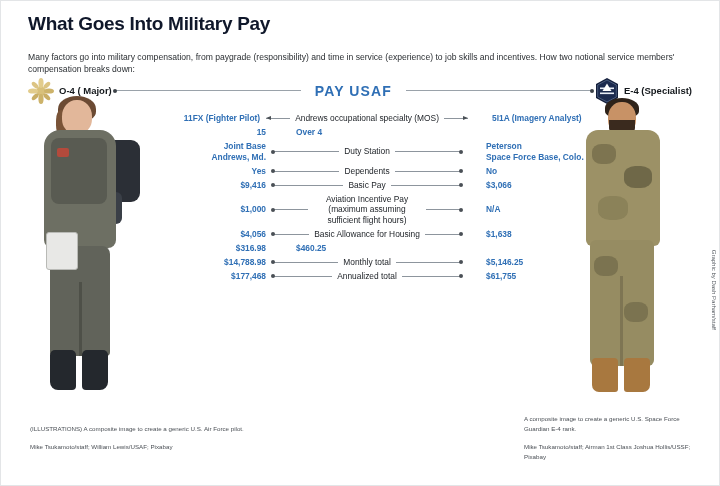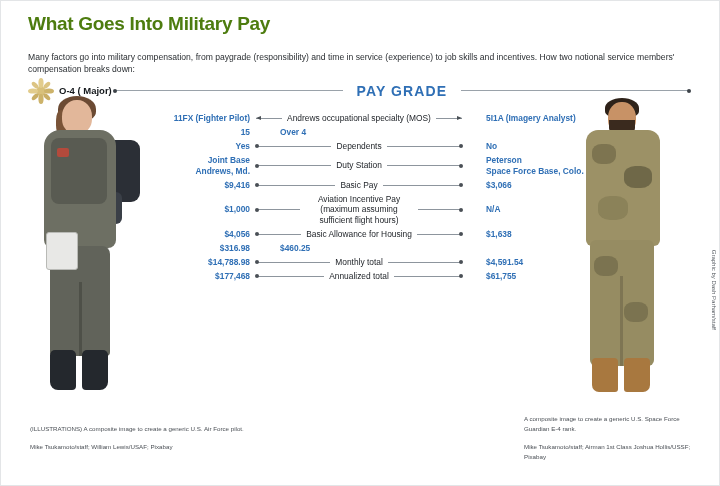--- a/index.html
+++ b/index.html
@@ -15,21 +15,21 @@
     width: 720px; height: 486px;
     background: #fff;
     padding: 0;
   }
 
   
   .header { padding: 14px 28px 0 28px; }
   .title {
     font-size: 19px;
     font-weight: bold;
-    color: #4d7c0f;
+    color: #0f172a;
     letter-spacing: -0.3px;
     line-height: 1.1;
   }
   .subtitle {
     margin-top: 16px;
     font-size: 8.6px;
     color: #2b2f33;
     line-height: 1.45;
     max-width: 660px;
   }
@@ -224,21 +224,21 @@
   }
   .pr-boot2 {
     position: absolute; left: 58px; top: 262px;
     width: 26px; height: 34px; border-radius: 4px 4px 7px 3px;
     background: #a8783f;
   }
 
   
   .rows {
     position: absolute;
-    left: 148px; right: 130px;
+    left: 164px; right: 130px;
     top: 113px;
   }
   .row {
     display: flex;
     align-items: center;
     width: 100%;
     margin-bottom: 3px;
   }
   .val {
     font-size: 8.4px;
@@ -349,23 +349,35 @@
             <ellipse cx="18.8" cy="18.8" rx="4.3" ry="2.2" transform="rotate(45 18.8 18.8)" fill="#c9ae66"></ellipse>
             <ellipse cx="18.8" cy="7.2" rx="4.3" ry="2.2" transform="rotate(-45 18.8 7.2)" fill="#dcc483"></ellipse>
             <ellipse cx="7.2" cy="18.8" rx="4.3" ry="2.2" transform="rotate(-45 7.2 18.8)" fill="#c9ae66"></ellipse>
           </g>
         </svg>
       </span>
       <span class="rank-label">O-4 ( Major)</span>
     </div>
 
     <div class="pg-line left"></div>
-    <div class="paygrade-title">PAY GRADE</div>
+    <div class="paygrade-title">PAY USAF</div>
     <div class="pg-line right"></div>
 
+    <div class="rank-block">
+      <span class="insignia-hex">
+        <svg viewBox="0 0 24 26" width="24" height="26">
+          <polygon points="12,0 23,6 23,20 12,26 1,20 1,6" fill="#141f3c"></polygon>
+          <polygon points="12,2 21.3,7 21.3,19 12,24 2.7,19 2.7,7" fill="#1b2a4e" stroke="#5f7392" stroke-width="0.7"></polygon>
+          <rect x="5" y="9.5" width="14" height="1.6" fill="#e8edf5"></rect>
+          <rect x="5" y="14.5" width="14" height="1.6" fill="#e8edf5"></rect>
+          <polygon points="12,5.5 16.5,13 7.5,13" fill="#ffffff"></polygon>
+        </svg>
+      </span>
+      <span class="rank-label">E-4 (Specialist)</span>
+    </div>
   </div>
 
   <div class="photo photo-left">
     <div class="person">
       <div class="pl-bag"></div>
       <div class="pl-bag2"></div>
       <div class="pl-hair"></div>
       <div class="pl-hair2"></div>
       <div class="pl-head"></div>
       <div class="pl-body"></div>
@@ -405,36 +417,36 @@
           <div class="lab">Andrews occupational specialty (MOS)</div>
           <div class="conn to-right"></div>
         </div>
         <div class="val right">5I1A (Imagery Analyst)</div>
       </div>
       <div class="row">
         <div class="val left">15</div>
         <div class="val right">Over 4</div>
       </div>
       <div class="row">
+        <div class="val left">Joint Base<br>Andrews, Md.</div>
+        <div class="mid">
+          <div class="conn to-left dot"></div>
+          <div class="lab">Duty Station</div>
+          <div class="conn to-right dot"></div>
+        </div>
+        <div class="val right">Peterson<br>Space Force Base, Colo.</div>
+      </div>
+      <div class="row">
         <div class="val left">Yes</div>
         <div class="mid">
           <div class="conn to-left dot"></div>
           <div class="lab">Dependents</div>
           <div class="conn to-right dot"></div>
         </div>
         <div class="val right">No</div>
-      </div>
-      <div class="row">
-        <div class="val left">Joint Base<br>Andrews, Md.</div>
-        <div class="mid">
-          <div class="conn to-left dot"></div>
-          <div class="lab">Duty Station</div>
-          <div class="conn to-right dot"></div>
-        </div>
-        <div class="val right">Peterson<br>Space Force Base, Colo.</div>
       </div>
       <div class="row">
         <div class="val left">$9,416</div>
         <div class="mid">
           <div class="conn to-left dot"></div>
           <div class="lab">Basic Pay</div>
           <div class="conn to-right dot"></div>
         </div>
         <div class="val right">$3,066</div>
       </div>
@@ -460,21 +472,21 @@
         <div class="val left">$316.98</div>
         <div class="val right">$460.25</div>
       </div>
       <div class="row">
         <div class="val left">$14,788.98</div>
         <div class="mid">
           <div class="conn to-left dot"></div>
           <div class="lab">Monthly total</div>
           <div class="conn to-right dot"></div>
         </div>
-        <div class="val right">$4,591.54</div>
+        <div class="val right">$5,146.25</div>
       </div>
       <div class="row">
         <div class="val left">$177,468</div>
         <div class="mid">
           <div class="conn to-left dot"></div>
           <div class="lab">Annualized total</div>
           <div class="conn to-right dot"></div>
         </div>
         <div class="val right">$61,755</div>
       </div>

